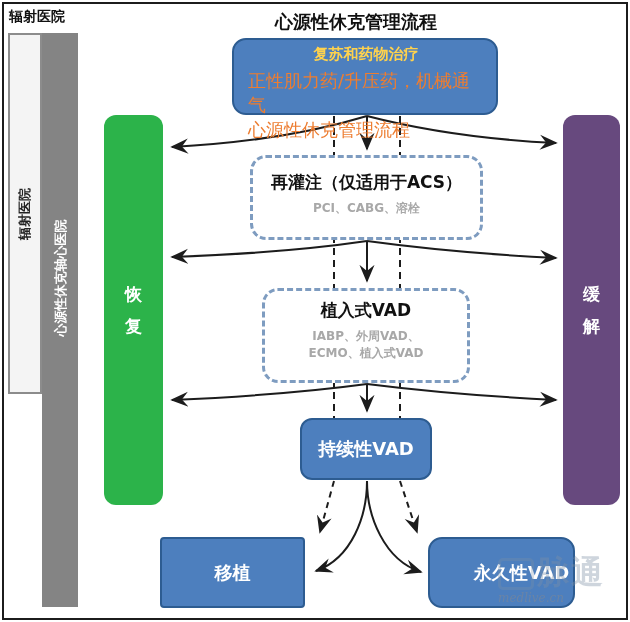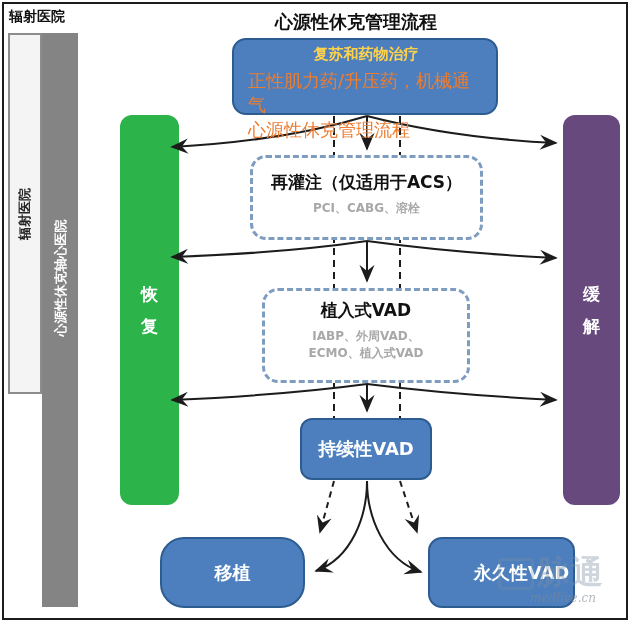--- a/index.html
+++ b/index.html
@@ -20,47 +20,47 @@
   .hub-bar{left:42px;top:33px;width:36px;height:574px;background:var(--hub-gray);}
   .vlabel{position:absolute;left:0;top:0;width:100%;display:flex;align-items:center;justify-content:center;}
   .vlabel span{transform:rotate(-90deg);white-space:nowrap;font-size:13px;font-weight:700;}
   .spoke-bar .vlabel{height:100%;}
   .spoke-bar .vlabel span{color:#222;}
   .hub-bar .vlabel{height:490px;}
   .hub-bar .vlabel span{color:#fff;}
 
   
   .outcome{position:absolute;top:115px;height:390px;border-radius:12px;z-index:1;display:flex;align-items:center;justify-content:center;}
-  .recovery-bar{left:120px;width:59px;background:var(--green);}
+  .recovery-bar{left:104px;width:59px;background:var(--green);}
   .palliation-bar{left:563px;width:57px;background:var(--purple);}
   .outcome .stack{color:#fff;font-size:17px;font-weight:700;width:1.2em;line-height:1.9;text-align:center;word-break:break-all;}
 
   
   svg.arrows{position:absolute;left:0;top:0;z-index:2;}
 
   
   .node{position:absolute;box-sizing:border-box;z-index:3;}
   .solid-box{background:var(--blue);border:2px solid var(--blue-border);color:#ffffff;font-weight:700;display:flex;align-items:center;justify-content:center;}
   .resus-box{left:232px;top:38px;width:266px;height:77px;border-radius:14px;background:var(--blue);border:2px solid var(--blue-border);padding:5px 12px 0 14px;}
   .resus-title{text-align:center;font-size:15px;font-weight:700;color:var(--yellow);margin-bottom:5px;}
   .resus-line{font-size:18px;font-weight:400;color:var(--orange);line-height:1.35;}
   .dashed-box{background:#fff;border:3px dashed var(--dash-border);border-radius:16px;text-align:center;}
   .reperf-box{left:250px;top:155px;width:233px;height:85px;padding-top:13px;}
   .mcs-box{left:262px;top:288px;width:208px;height:95px;padding-top:8px;}
   .dashed-title{font-size:17px;font-weight:700;color:#111;margin-bottom:6px;}
   .dashed-sub{font-size:12px;font-weight:700;color:var(--gray-sub);line-height:1.45;}
   .vad-box{left:300px;top:418px;width:132px;height:62px;border-radius:12px;font-size:18px;}
-  .transplant-box{left:160px;top:537px;width:145px;height:71px;border-radius:24px;font-size:18px;}
+  .transplant-box{left:160px;top:537px;width:145px;height:71px;border-radius:4px;font-size:18px;}
   .permanent-box{left:428px;top:537px;width:147px;height:71px;border-radius:14px;font-size:18px;padding-left:40px;}
 
   
   .watermark{position:absolute;left:498px;top:556px;width:130px;z-index:4;pointer-events:none;}
   .wm-logo{font-size:32px;font-weight:700;color:rgba(125,145,165,0.38);letter-spacing:2px;line-height:1;}
   .wm-box{display:inline-block;width:30px;height:26px;border:3px solid rgba(125,145,165,0.30);border-radius:5px;vertical-align:middle;margin-right:3px;}
-  .wm-site{font-size:12px;font-style:italic;color:rgba(125,135,150,0.60);text-align:center;margin-top:1px;font-family:"DejaVu Serif","Liberation Serif",serif;}
+  .wm-site{font-size:12px;font-style:italic;color:rgba(125,135,150,0.60);text-align:left;margin-top:1px;font-family:"DejaVu Serif","Liberation Serif",serif;}
 </style>
 </head>
 <body>
 
 <div id="canvas">
   <div class="outer-border"></div>
 
   <div class="corner-label">辐射医院</div>
   <div class="page-title">心源性休克管理流程</div>
 

